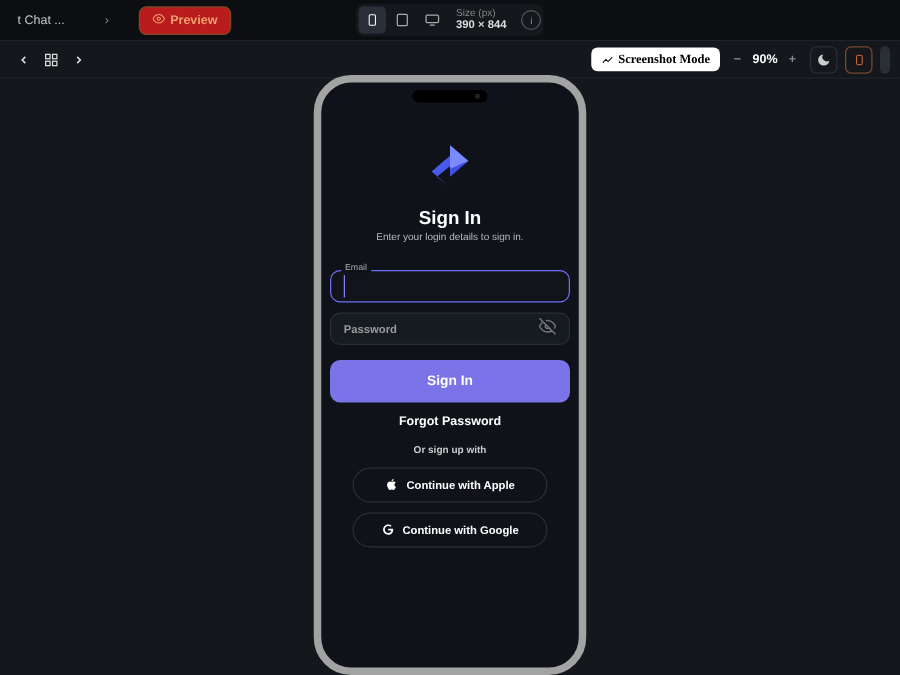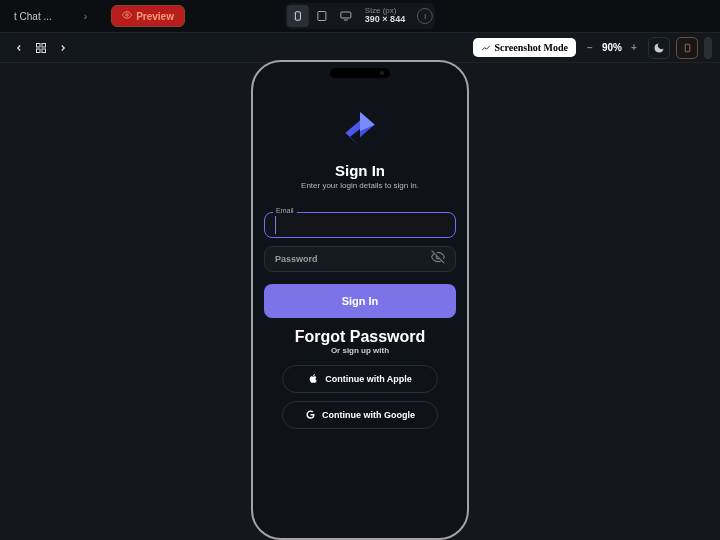--- a/index.html
+++ b/index.html
@@ -91,21 +91,21 @@
     display:flex;align-items:center;justify-content:center;
     border:1px solid #2a2e36;
   }
   
   .stage {
     position:absolute; top:60px; left:0; right:0; bottom:0;
     display:flex; align-items:flex-start; justify-content:center;
   }
   .phone {
     width:218px; height:480px;
-    border:2px solid #a3a3a3;
+    border:6px solid #a3a3a3;
     border-radius:30px;
     background:#0f1218;
     position:relative;
     padding:14px 10px 10px 10px;
     overflow:hidden;
   }
   .notch {
     position:absolute; top:6px; left:50%; transform:translateX(-50%);
     width:60px;height:10px;
     background:#000; border-radius:6px;
@@ -146,21 +146,21 @@
   .field .placeholder { font-size:9px; color:#9a9a9a; font-weight:600;}
   .eye { margin-left:auto; color:#777;}
   .primary-btn {
     width:192px; height:34px;
     background:#7a74e8;
     border-radius:8px;
     color:#fff; font-size:11px; font-weight:700;
     display:flex;align-items:center;justify-content:center;
     margin:4px 0 10px 0;
   }
-  .forgot { font-size:16px; font-weight:700; margin-bottom:0;text-align:right;}
+  .forgot { font-size:10px; font-weight:700; margin-bottom:12px;text-align:right;}
   .orsign { font-size:8px; font-weight:700; color:#ccc; margin-bottom:10px;}
   .social-btn {
     width:156px; height:28px;
     border:1px solid #2a2e36;
     border-radius:14px;
     display:flex;align-items:center;justify-content:center;gap:6px;
     font-size:9px; font-weight:700;
     margin-bottom:8px;
   }
 </style>

